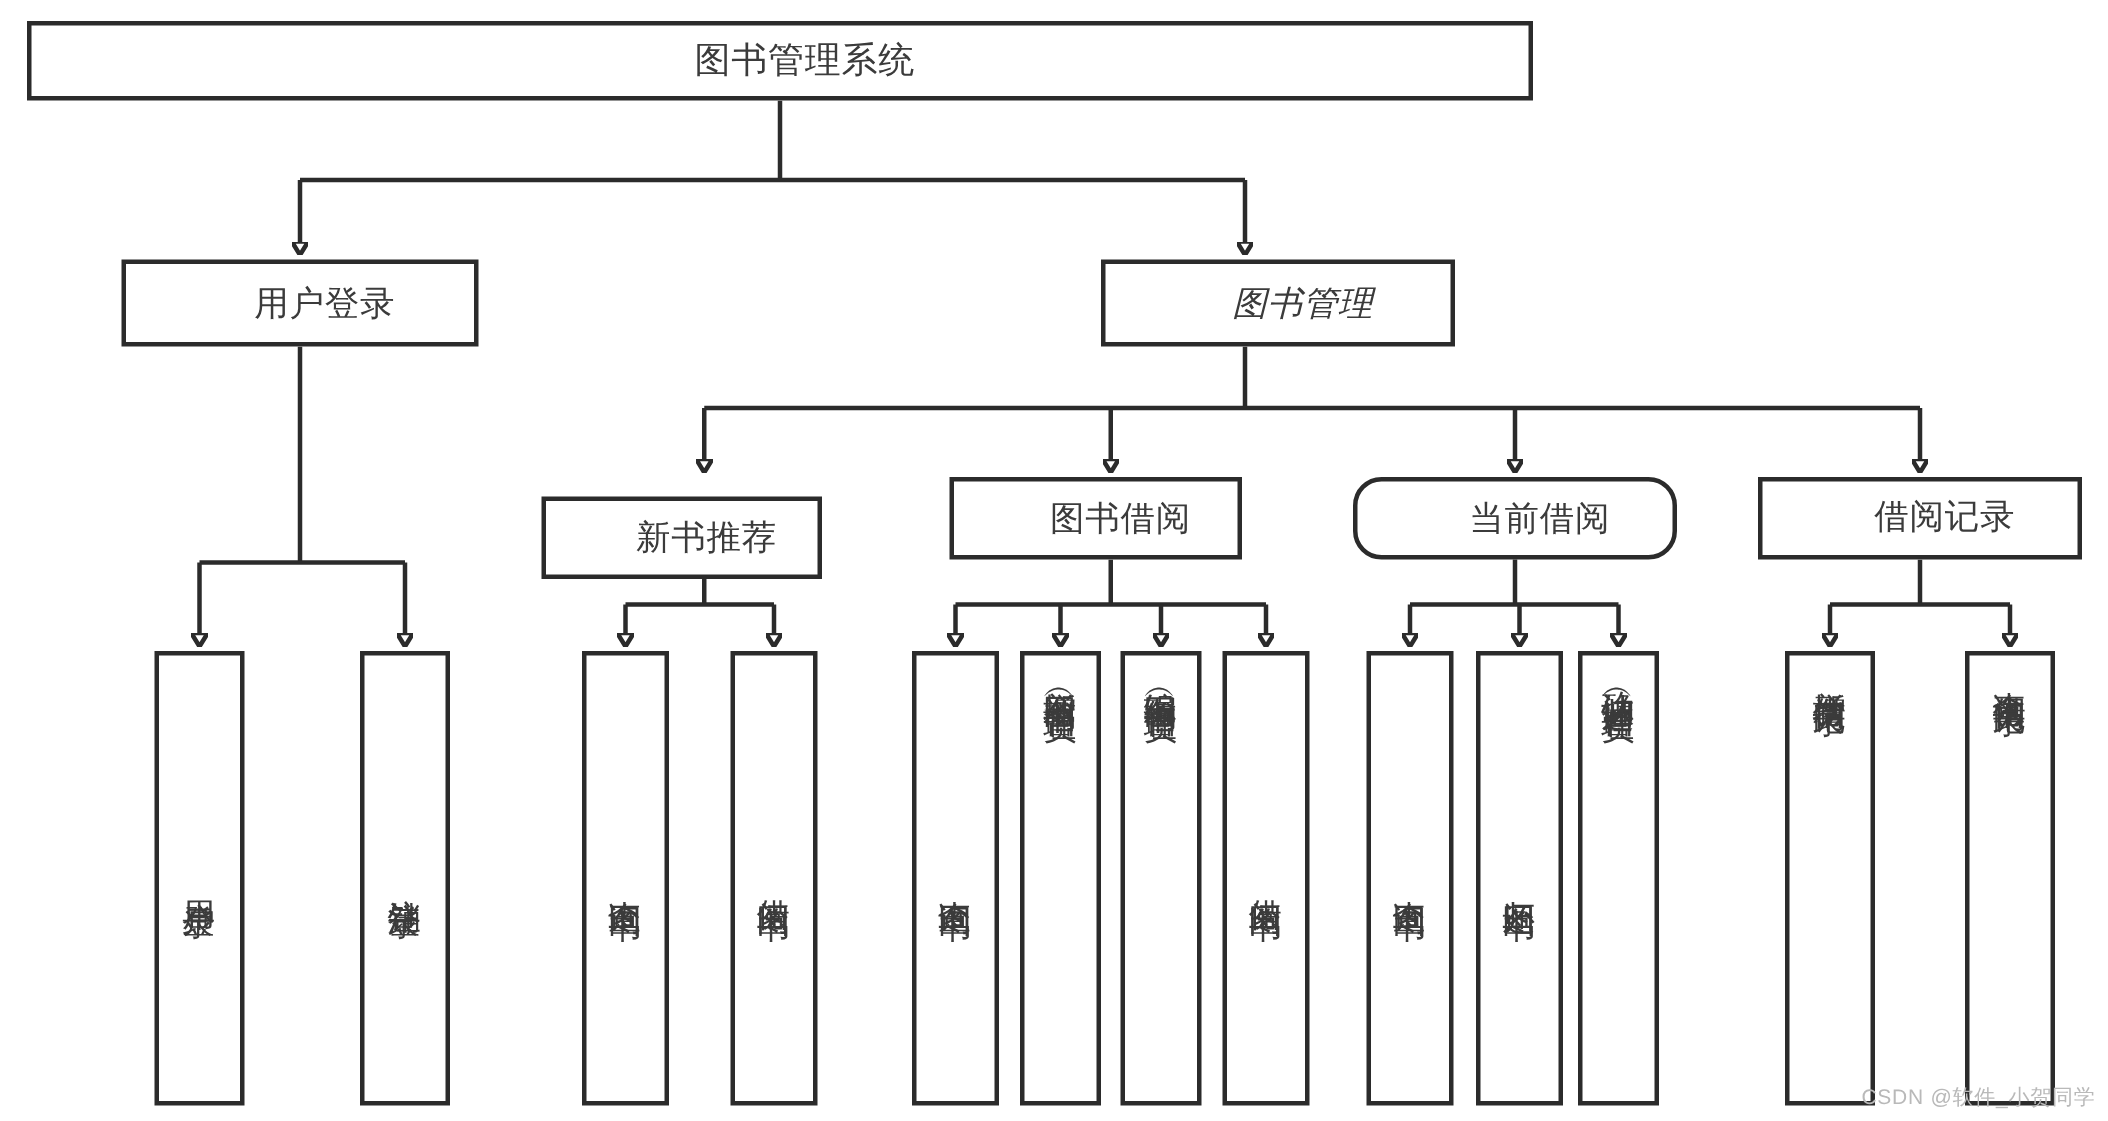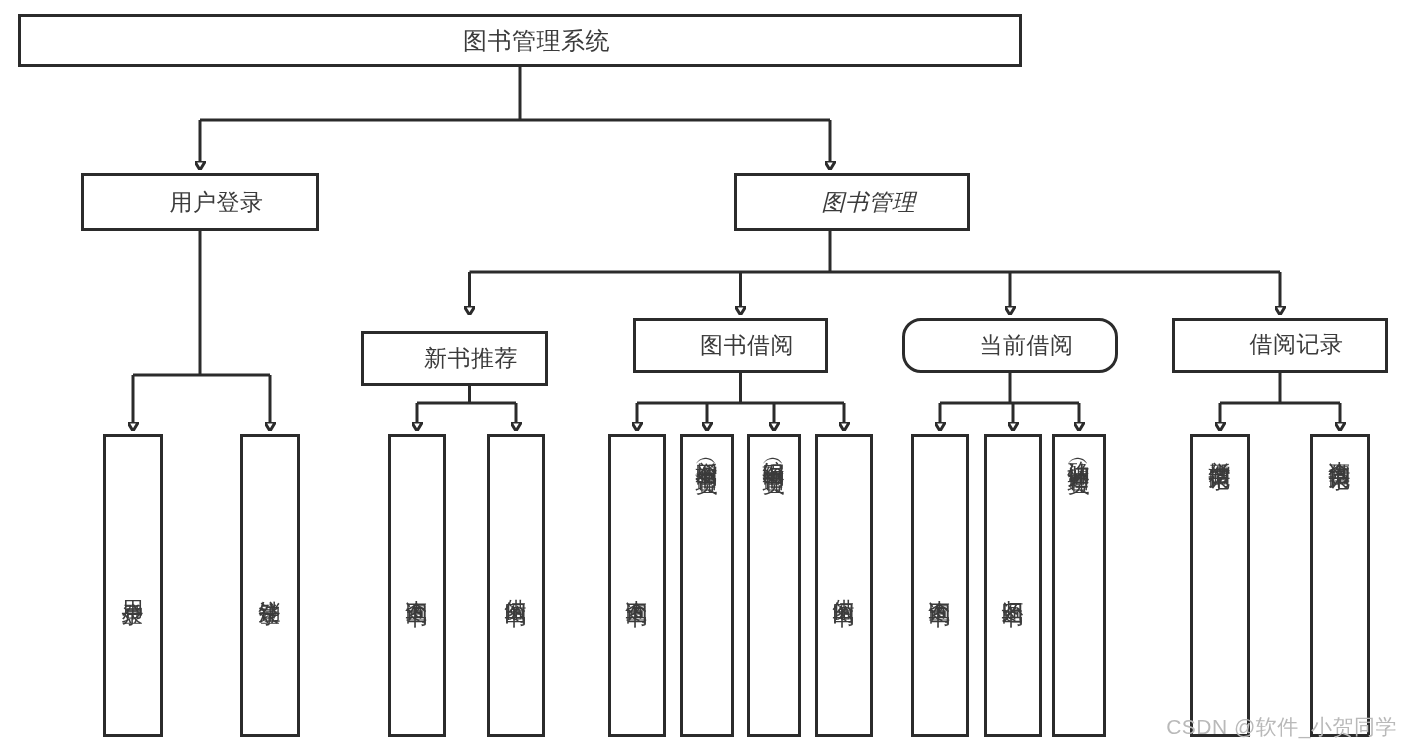--- a/index.html
+++ b/index.html
@@ -71,21 +71,21 @@
   }
   
   .node.leaf.tall-text {
     align-items: flex-start;
   }
   
   #watermark {
     position: absolute;
     right: 8px;
     bottom: 6px;
-    font-size: 21px;
+    font-size: 14px;
     color: #b9b9b9;
     white-space: nowrap;
     letter-spacing: 0.5px;
     margin-left: 44px;
   }
 </style>
 </head>
 <body>
 
 <div id="canvas">

